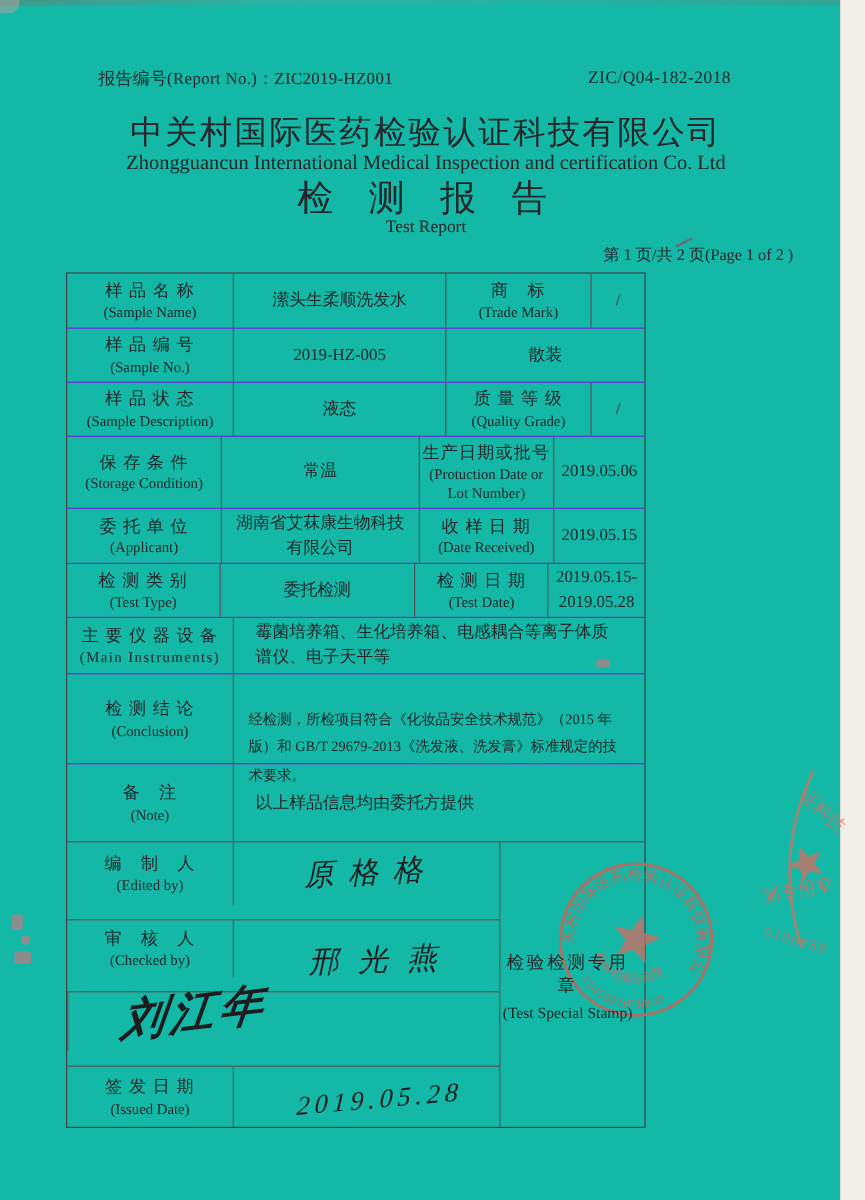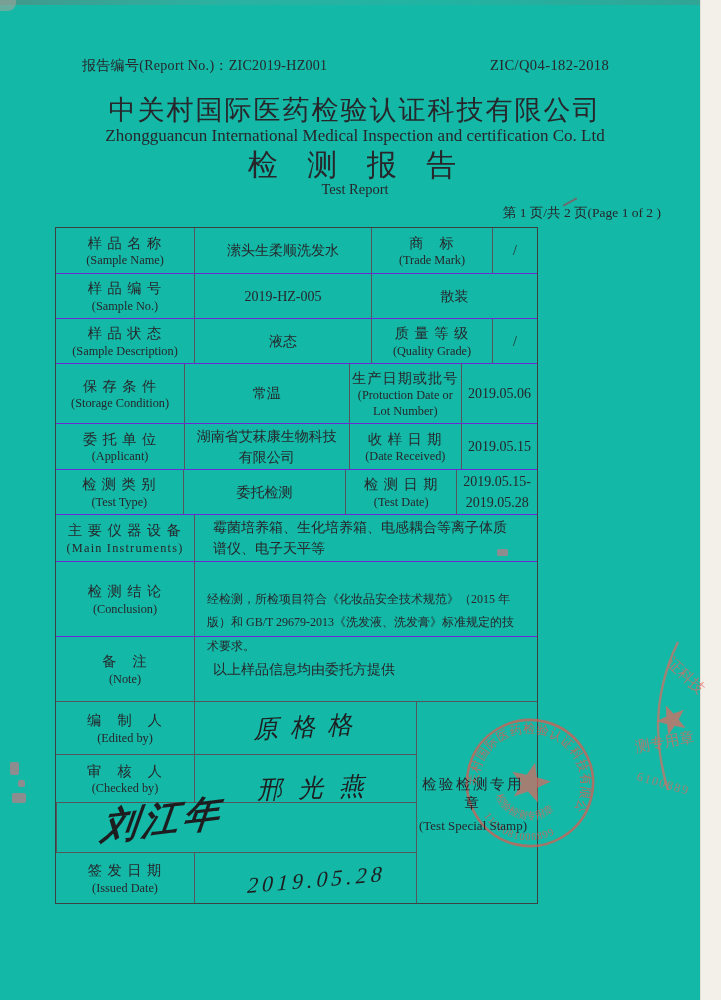--- a/index.html
+++ b/index.html
@@ -41,21 +41,21 @@
   .cwide { flex:1; align-items:flex-start; text-align:left; padding:2px 14px 2px 12px; }
   .h45{height:45px} .h46{height:46px} .h47{height:47px} .h60{height:60px} .h75{height:75px} .h65{height:65px}
   .lab-cn { font-size:14.2px; letter-spacing:1px; line-height:1.45; }
   .lab-en { font-size:12.3px; line-height:1.25; }
   .lab-en.wide { letter-spacing:1.2px; }
   .val { font-size:14px; line-height:1.5; padding:0 6px; }
   .val-long { font-size:12px; line-height:1.95;margin-top:48px; }
 
   
   .sig-section { display:flex; border-top:1px solid #55555a; }
-  .sig-left { width:360px; display:flex; flex-direction:column; }
+  .sig-left { width:360px; display:flex; flex-direction:column;gap:12px; }
   .sig-row { display:flex; border-top:1px solid #55555a; }
   .sig-row:first-child { border-top:none; }
   .sh1{height:52px} .sh2{height:48px} .sh3{height:50px} .sh4{height:51px}
   .sigcell { flex:1; border-left:1px solid #55555a; position:relative; overflow:visible; }
   .handwriting { position:absolute; font-style:italic; color:#1d1d20; white-space:nowrap; }
   .sig1 { left:58px; top:8px; font-size:25px; letter-spacing:12px; transform:rotate(-3deg); }
   .sig2 { left:62px; top:16px; font-size:25px; letter-spacing:16px; transform:rotate(-2deg); }
   .sig3 { left:44px; top:-8px; font-size:37px; letter-spacing:4px; transform:rotate(-7deg) skewX(-14deg); font-weight:bold; }
   .sig4 { left:52px; top:14px; font-size:22px; letter-spacing:4px; transform:rotate(-5deg) skewX(-8deg); }
   .stamp-cell { flex:1; border-left:1px solid #55555a; position:relative; display:flex; flex-direction:column; justify-content:center; align-items:center; overflow:visible; }

